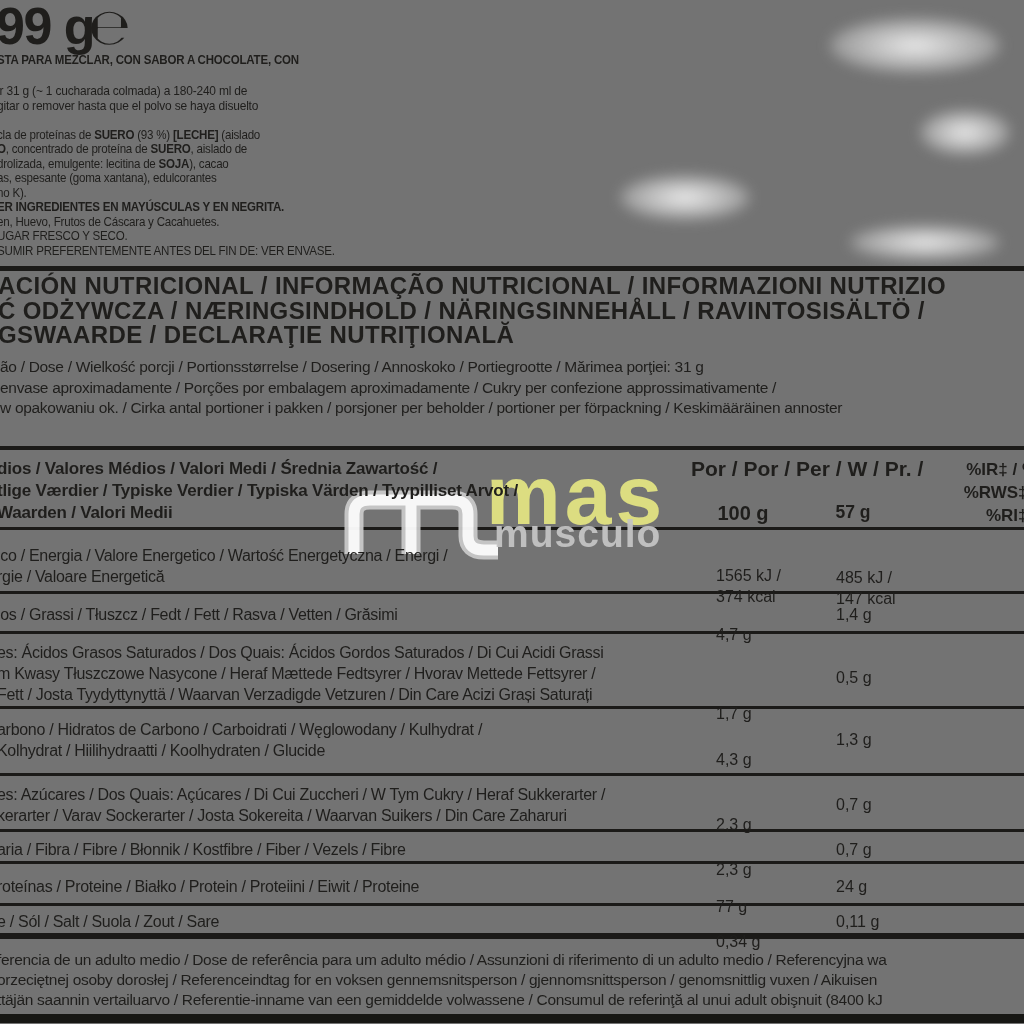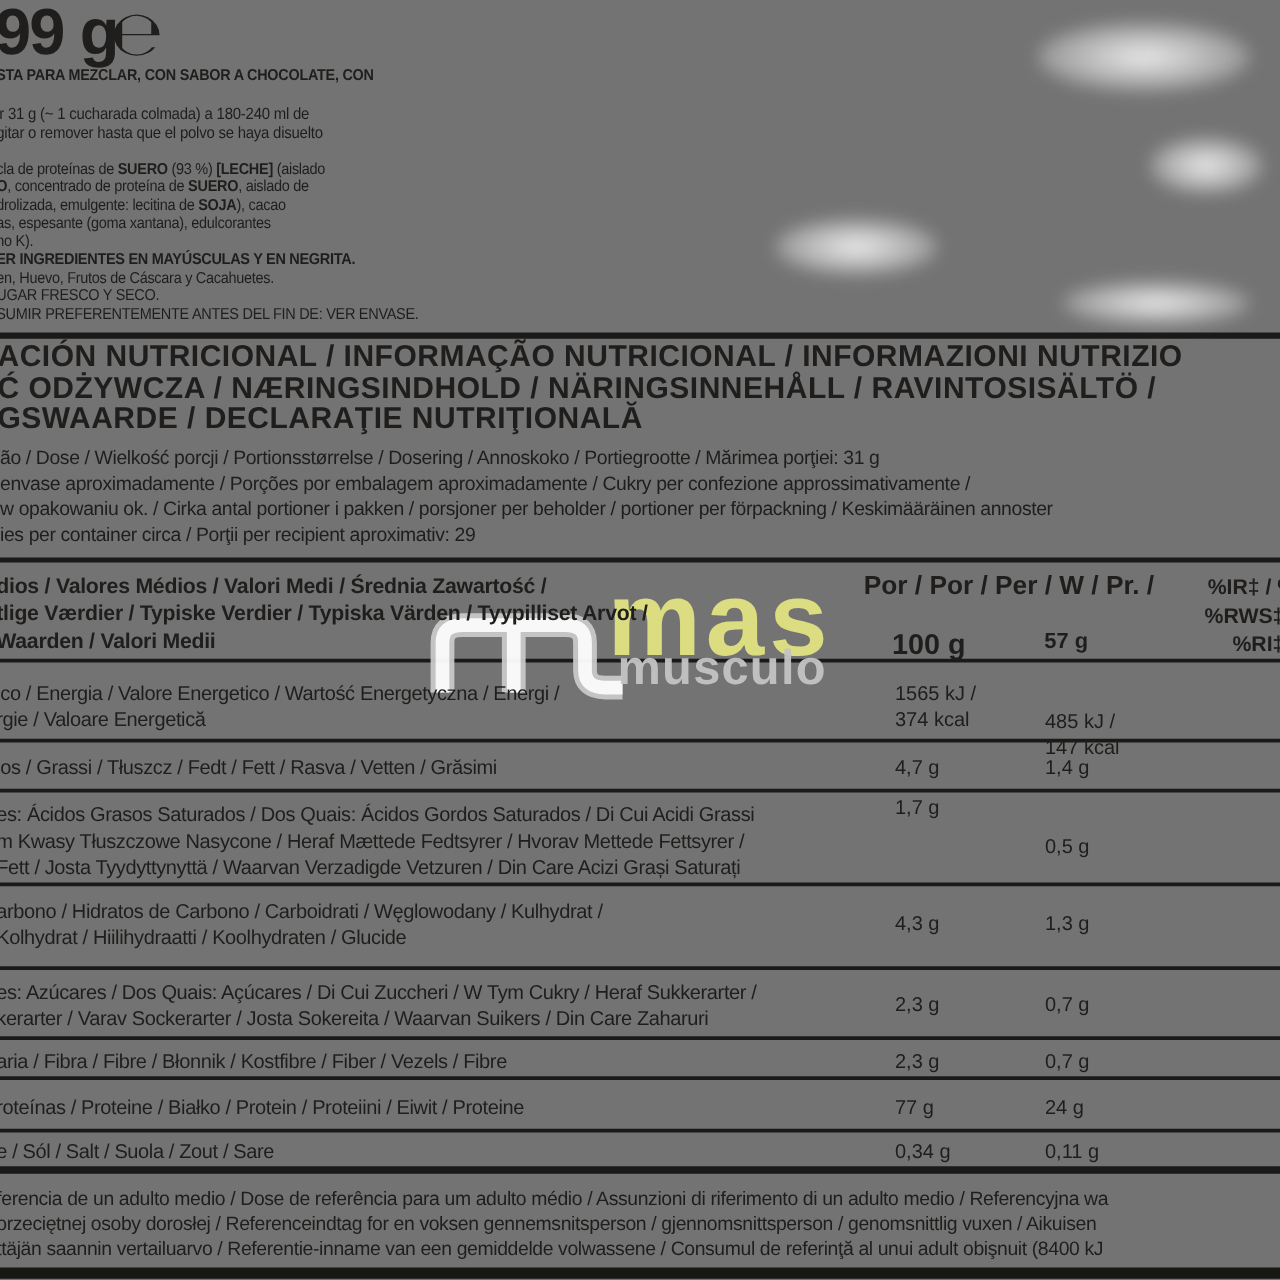--- a/index.html
+++ b/index.html
@@ -19,26 +19,26 @@
   .ingredients{top:128px;left:0;font-size:12.6px;line-height:14.45px;letter-spacing:-0.25px;
            transform:scaleX(0.92);transform-origin:0 0;}
   
   .nutri-title{top:274px;left:0;font-size:24px;font-weight:700;line-height:24.6px;
            letter-spacing:0.4px;margin-left:-2px;}
   .serving-info{top:357px;left:0;font-size:15.5px;line-height:20.7px;letter-spacing:-0.3px;}
   
   .avg-header{top:458px;left:0;font-size:17px;font-weight:700;line-height:22px;letter-spacing:-0.2px;}
   .per-header{top:458px;left:691px;width:222px;text-align:center;font-size:21px;
            font-weight:700;line-height:22px;}
-  .col100{top:502px;left:693px;width:100px;text-align:center;font-size:23px;font-weight:700;}
+  .col100{top:502px;left:693px;width:100px;text-align:center;font-size:20px;font-weight:700;}
   .col31{top:502px;left:808px;width:90px;text-align:center;font-size:17.5px;font-weight:700;}
   .ri-header{top:458px;left:945px;width:92px;text-align:right;font-size:17px;font-weight:700;line-height:23px;}
   
   .rowlabel{left:0;font-size:16px;line-height:21px;letter-spacing:-0.3px;}
-  .rowval100{left:716px;font-size:16px;line-height:21px;}
+  .rowval100{left:716px;font-size:16px;line-height:21px;margin-top:20px;}
   .rowval31{left:836px;font-size:16px;line-height:21px;}
   
   .footnote{top:950px;left:0;font-size:15.5px;line-height:20px;letter-spacing:-0.3px;}
   .bottom-bar{position:absolute;left:0;top:1014px;width:1024px;height:9px;background:#171714;z-index:2;}
   .watermark{position:absolute;left:340px;top:448px;z-index:5;}
   .smudge{position:absolute;border-radius:50%;filter:blur(7px);z-index:1;}
 </style>
 </head>
 <body>
 
@@ -83,21 +83,20 @@
 
   <div class="abs txt nutri-title" id="nutri-title">
       <div>ACIÓN NUTRICIONAL / INFORMAÇÃO NUTRICIONAL / INFORMAZIONI NUTRIZIO</div>
       <div>Ć ODŻYWCZA / NÆRINGSINDHOLD / NÄRINGSINNEHÅLL / RAVINTOSISÄLTÖ /</div>
       <div>GSWAARDE / DECLARAŢIE NUTRIŢIONALĂ</div>
     </div>
   <div class="abs txt serving-info" id="serving-info">
       <div>ão / Dose / Wielkość porcji / Portionsstørrelse / Dosering / Annoskoko / Portiegrootte / Mărimea porţiei: 31 g</div>
       <div>envase aproximadamente / Porções por embalagem aproximadamente / Cukry per confezione approssimativamente /</div>
       <div>w opakowaniu ok. / Cirka antal portioner i pakken / porsjoner per beholder / portioner per förpackning / Keskimääräinen annoster</div>
-      <div>ies per container circa / Porţii per recipient aproximativ: 29</div>
     </div>
 
   <div class="abs txt avg-header cut" id="avg-header">
       <div>dios / Valores Médios / Valori Medi / Średnia Zawartość /</div>
       <div>tlige Værdier / Typiske Verdier / Typiska Värden / Tyypilliset Arvot /</div>
       <div>Waarden / Valori Medii</div>
     </div>
   <div class="abs txt per-header" id="per-header">
       <div>Por / Por / Per / W / Pr. /</div>
     </div>
@@ -129,21 +128,21 @@
         <div>4,7 g</div>
       </div>
       <div class="abs txt rowval31" style="top: 604px;">
         <div>1,4 g</div>
       </div>
       <div class="abs txt rowlabel cut" style="top: 642px;">
         <div>es: Ácidos Grasos Saturados / Dos Quais: Ácidos Gordos Saturados / Di Cui Acidi Grassi</div>
         <div>m Kwasy Tłuszczowe Nasycone / Heraf Mættede Fedtsyrer / Hvorav Mettede Fettsyrer /</div>
         <div>Fett / Josta Tyydyttynyttä / Waarvan Verzadigde Vetzuren / Din Care Acizi Grași Saturați</div>
       </div>
-      <div class="abs txt rowval100" style="top: 636px;">
+      <div class="abs txt rowval100" style="top: 683px;">
         <div>1,7 g</div>
       </div>
       <div class="abs txt rowval31" style="top: 667px;">
         <div>0,5 g</div>
       </div>
       <div class="abs txt rowlabel cut" style="top: 719px;">
         <div>arbono / Hidratos de Carbono / Carboidrati / Węglowodany / Kulhydrat /</div>
         <div>Kolhydrat / Hiilihydraatti / Koolhydraten / Glucide</div>
       </div>
       <div class="abs txt rowval100" style="top: 729px;">

